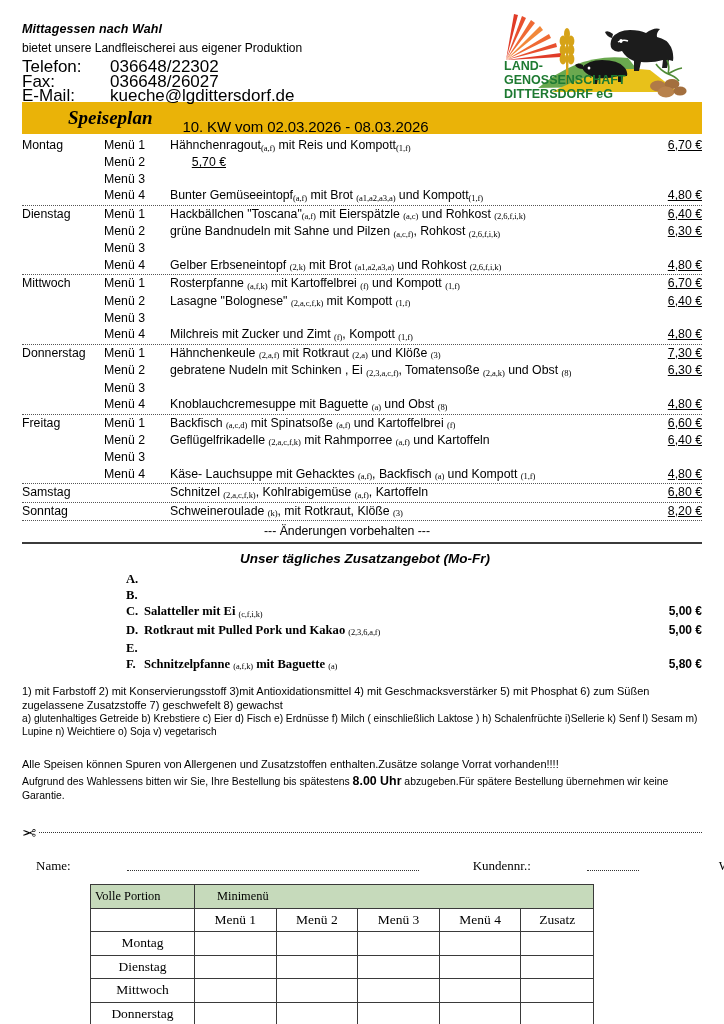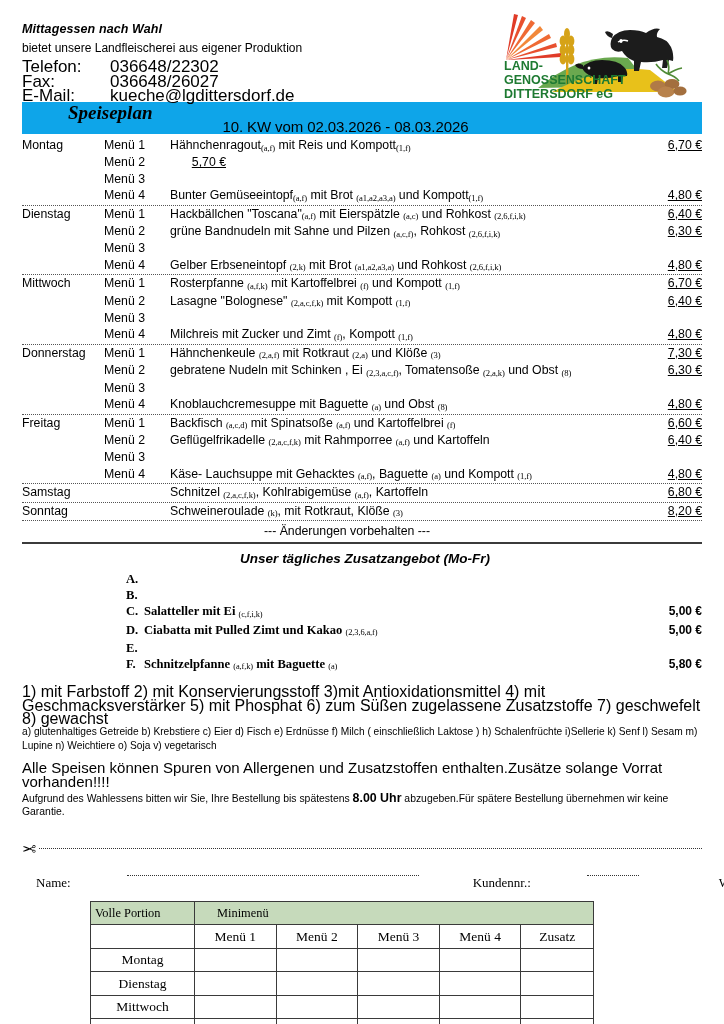--- a/index.html
+++ b/index.html
@@ -41,26 +41,25 @@
   .logo {
     position: absolute;
     right: -6px;
     top: 8px;
     width: 208px;
     height: 92px;
   }
 
   
   .plan-bar {
-    background: #0ea5e9;
+    background: #eab308;
     height: 32px;
     display: flex;
-    align-items: flex-start;
+    align-items: center;
     margin-top: 6px;
-    gap: 40px;
   }
   .plan-word {
     font-family: "Liberation Serif", serif;
     font-style: italic;
     font-weight: bold;
     font-size: 19px;
     margin-left: 46px;
   }
   .plan-week {
     font-size: 15px;
@@ -135,22 +134,22 @@
   .z-price  { width: 70px; flex: none; text-align: right;
               font-family: "Liberation Sans", sans-serif; font-size: 12px; }
   .zrow sub.alg { font-weight: normal; font-size: 8.4px; }
 
   
   .legend { margin-top: 9px; }
   .legend p {
     font-size: 10.2px;
     line-height: 13.4px;
   }
-  .legend .lead { font-size: 16px; margin-top: 11px; }
-  .legend .warn { margin-top: 9px; font-size: 15px; }
+  .legend .lead { font-size: 11px; margin-top: 11px; }
+  .legend .warn { margin-top: 19px; font-size: 11px; }
   .legend .warn2 { margin-top: 4px; font-size: 10.4px; }
   .legend .warn2 b { font-size: 12.4px; }
 
   
   .cut {
     display: flex;
     align-items: center;
     margin-top: 22px;
     height: 18px;
   }
@@ -158,21 +157,21 @@
   .cut-line {
     flex: 1 1 auto;
     border-top: 1.4px dotted #333;
     margin-left: 3px;
     margin-bottom: 2px;
   }
 
   
   .form-line {
     display: flex;
-    align-items: flex-start;
+    align-items: flex-end;
     font-family: "Liberation Serif", serif;
     font-size: 13px;
     margin-top: 16px;
     padding-left: 14px;
     gap: 48px;
   }
   .fl-label { flex: none; }
   .dots-long { flex: 0 0 292px; border-bottom: 1.5px dotted #333; margin: 0 6px 3px 8px; }
   .dots-short { flex: 0 0 52px; border-bottom: 1.5px dotted #333; margin: 0 6px 3px 8px; }
   .fl-week { flex: none; margin-left: 26px; }
@@ -411,21 +410,21 @@
         </div>
         <div class="row">
           <span class="c-day"></span>
           <span class="c-menu">Menü 3</span>
           <span class="c-dish"></span>
           <span class="c-price"></span>
         </div>
         <div class="row">
           <span class="c-day"></span>
           <span class="c-menu">Menü 4</span>
-          <span class="c-dish"><span>Käse- Lauchsuppe mit Gehacktes </span><sub class="alg">(a,f)</sub><span>, Baguette </span><sub class="alg">(a)</sub><span> und Kompott </span><sub class="alg">(1,f)</sub></span>
+          <span class="c-dish"><span>Käse- Lauchsuppe mit Gehacktes </span><sub class="alg">(a,f)</sub><span>, Backfisch </span><sub class="alg">(a)</sub><span> und Kompott </span><sub class="alg">(1,f)</sub></span>
           <span class="c-price">4,80 €</span>
         </div>
       </div>
       <div class="day-block">
         <div class="row weekend">
           <span class="c-day">Samstag</span>
           <span class="c-menu"></span>
           <span class="c-dish"><span>Schnitzel </span><sub class="alg">(2,a,c,f,k)</sub><span>, Kohlrabigemüse </span><sub class="alg">(a,f)</sub><span>, Kartoffeln</span></span>
           <span class="c-price">6,80 €</span>
         </div>
@@ -455,21 +454,21 @@
         <span class="z-name"></span>
         <span class="z-price"></span>
       </div>
       <div class="zrow">
         <span class="z-letter">C.</span>
         <span class="z-name"><span>Salatteller mit Ei </span><sub class="alg">(c,f,i,k)</sub></span>
         <span class="z-price">5,00 €</span>
       </div>
       <div class="zrow">
         <span class="z-letter">D.</span>
-        <span class="z-name"><span>Ciabatta mit Pulled Zimt und Kakao </span><sub class="alg">(2,3,6,a,f)</sub></span>
+        <span class="z-name"><span>Rotkraut mit Pulled Pork und Kakao </span><sub class="alg">(2,3,6,a,f)</sub></span>
         <span class="z-price">5,00 €</span>
       </div>
       <div class="zrow">
         <span class="z-letter">E.</span>
         <span class="z-name"></span>
         <span class="z-price"></span>
       </div>
       <div class="zrow">
         <span class="z-letter">F.</span>
         <span class="z-name"><span>Schnitzelpfanne </span><sub class="alg">(a,f,k)</sub><span> mit Baguette </span><sub class="alg">(a)</sub></span>

